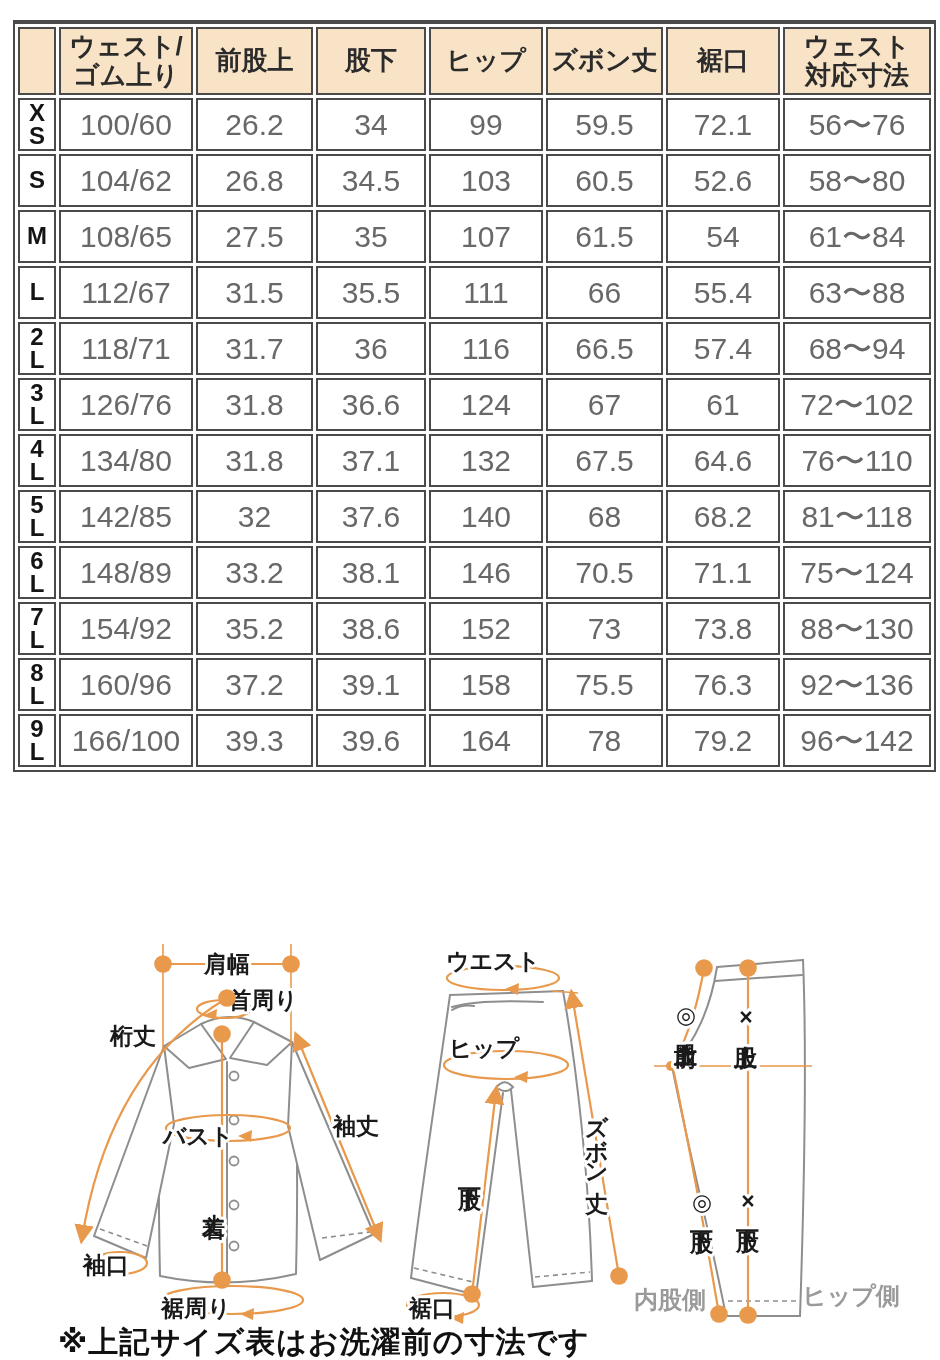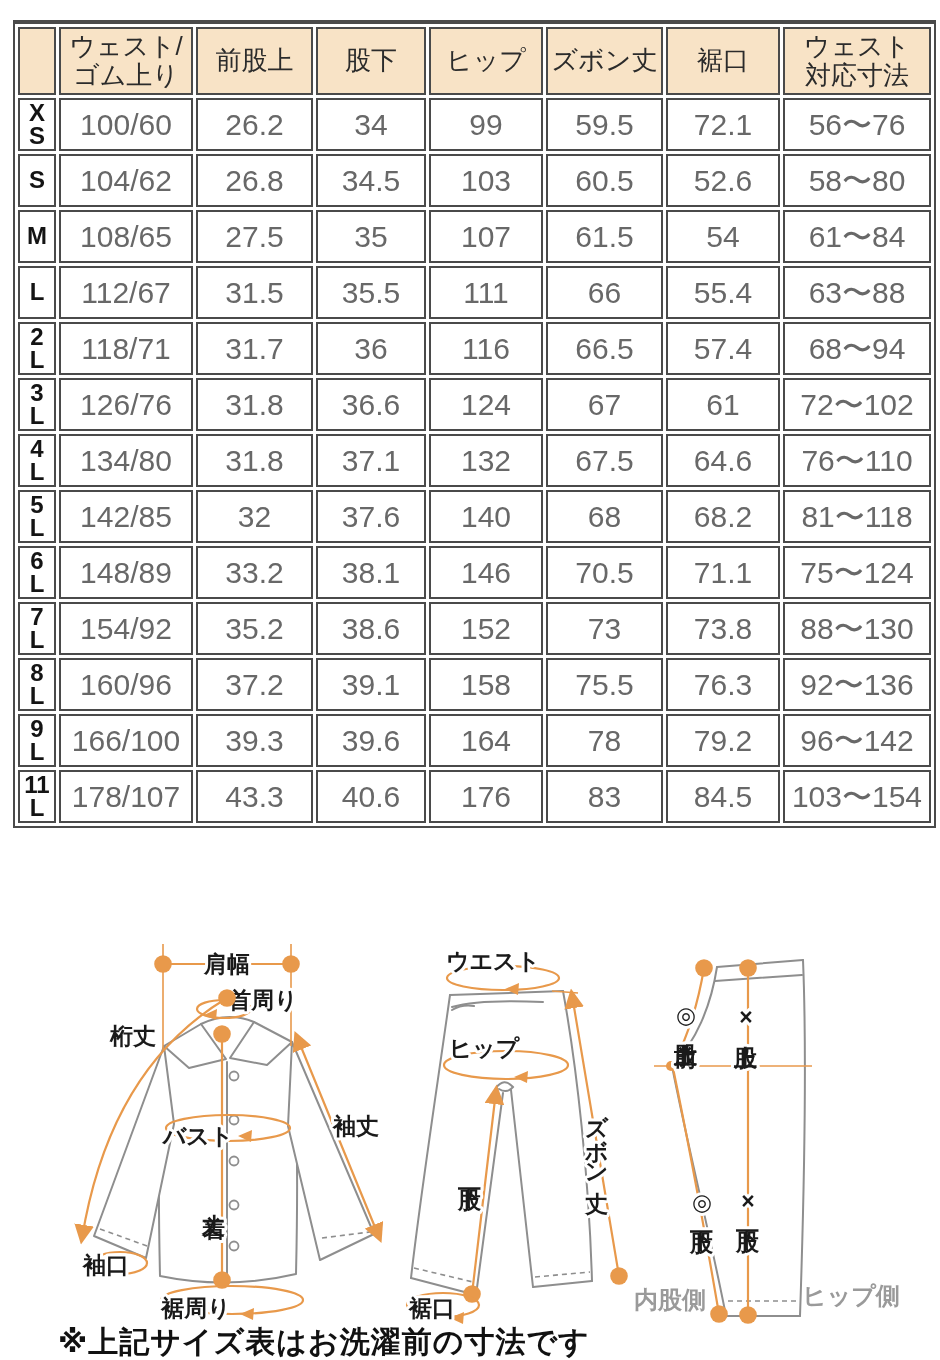--- a/index.html
+++ b/index.html
@@ -14,21 +14,21 @@
     border-collapse:separate;border-spacing:3px;
     border:2px solid #4a4a4a;border-top-width:4px;
     background:#ffffff;
   }
   .size-table th,.size-table td{
     border:2px solid #4a4a4a;text-align:center;vertical-align:middle;
     padding:0;overflow:hidden;white-space:pre-line;
   }
   .size-table thead th{
     background:#f8e3c6;color:#2b2b2b;
-    font-size:26px;font-weight:normal;height:64px;line-height:1.12;
+    font-size:26px;font-weight:bold;height:64px;line-height:1.12;
   }
   .size-table tbody td{
     color:#686868;font-size:30px;font-weight:400;height:49px;line-height:1;
   }
   .size-table tbody th.sz{
     background:#ffffff;color:#141414;
     font-size:24px;font-weight:bold;line-height:0.92;
   }
   
   svg.diagrams{position:absolute;left:0;top:938px;}
@@ -207,31 +207,20 @@
         <th class="sz">9
 L</th>
         <td>166/100</td>
         <td>39.3</td>
         <td>39.6</td>
         <td>164</td>
         <td>78</td>
         <td>79.2</td>
         <td>96〜142</td>
       </tr>
-    <tr>
-        <th class="sz">11
-L</th>
-        <td>178/107</td>
-        <td>43.3</td>
-        <td>40.6</td>
-        <td>176</td>
-        <td>83</td>
-        <td>84.5</td>
-        <td>103〜154</td>
-      </tr>
   </tbody>
 </table>
 
 <svg class="diagrams" width="940" height="390" viewBox="0 0 940 390">
   <defs>
     <marker id="arrowE" orient="auto" markerWidth="9" markerHeight="9" refX="6" refY="4.5">
       <path d="M0,0 L9,4.5 L0,9 Z" fill="#e8994b"></path>
     </marker>
     <marker id="arrowS" orient="auto-start-reverse" markerWidth="9" markerHeight="9" refX="6" refY="4.5">
       <path d="M0,0 L9,4.5 L0,9 Z" fill="#e8994b"></path>

